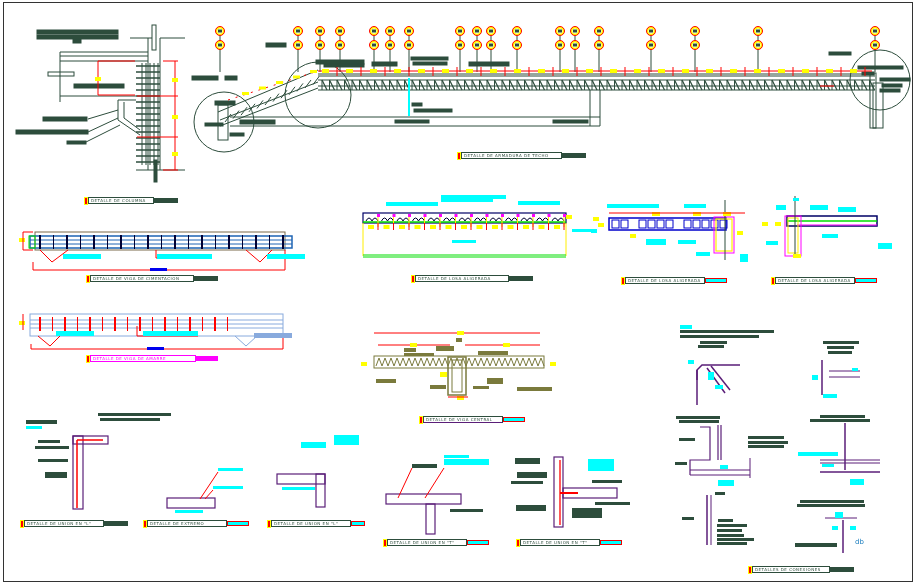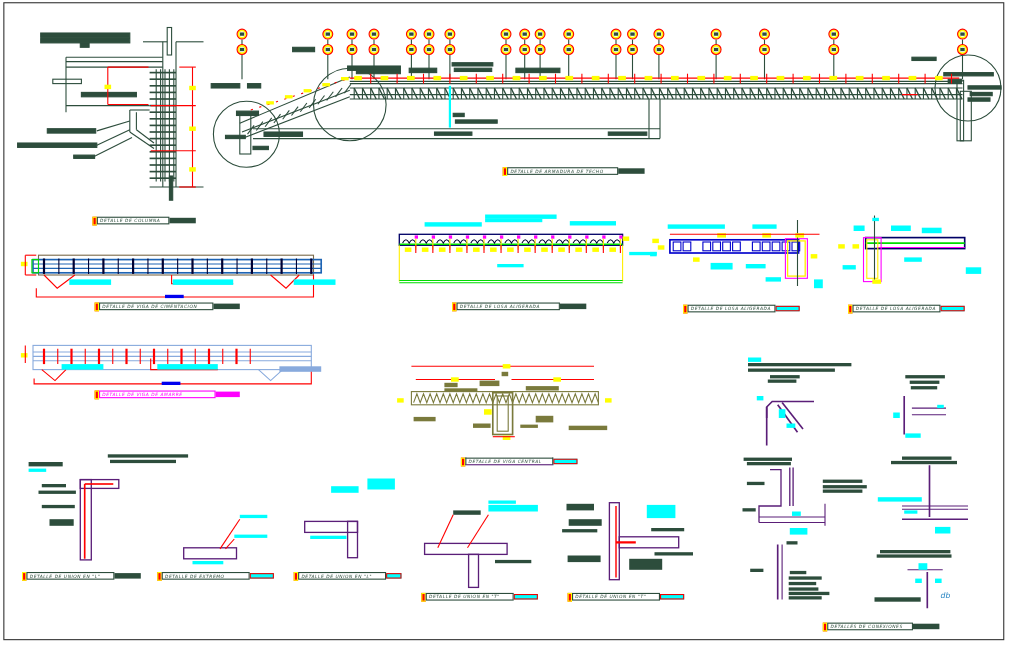--- a/index.html
+++ b/index.html
@@ -1,17 +1,17 @@
 <!DOCTYPE html>
 <html><head>
 <meta charset="utf-8">
 <style>
   html,body{margin:0;padding:0;background:#ffffff;}
   body{width:917px;height:586px;position:relative;overflow:hidden;font-family:"DejaVu Sans",sans-serif;}
-  #sheet{position:absolute;left:0;top:0;width:917px;height:586px;font-style:italic;}
+  #sheet{position:absolute;left:0;top:0;width:917px;height:586px;}
   .frame{position:absolute;left:3px;top:2px;width:910px;height:580px;border:1px solid #333;box-sizing:border-box;}
   .title-tag{position:absolute;height:7px;display:flex;align-items:center;}
   .title-tag .mark{width:4px;height:8px;background:#ff0000;border:1px solid #ffff00;box-sizing:border-box;}
   .title-tag .txt{height:5px;border:1px solid #2d4d3c;background:#fff;font-size:4px;line-height:5px;color:#2d4d3c;padding:0 2px;white-space:nowrap;overflow:hidden;letter-spacing:0.5px;}
   .title-tag .scale{height:5px;background:#2d4d3c;}
   .title-tag .scale.cyan{background:#00ffff;border:1px solid #e00;box-sizing:border-box;}
   .title-tag .scale.magenta{background:#ff00ff;}
 </style>
 </head>
 <body>

